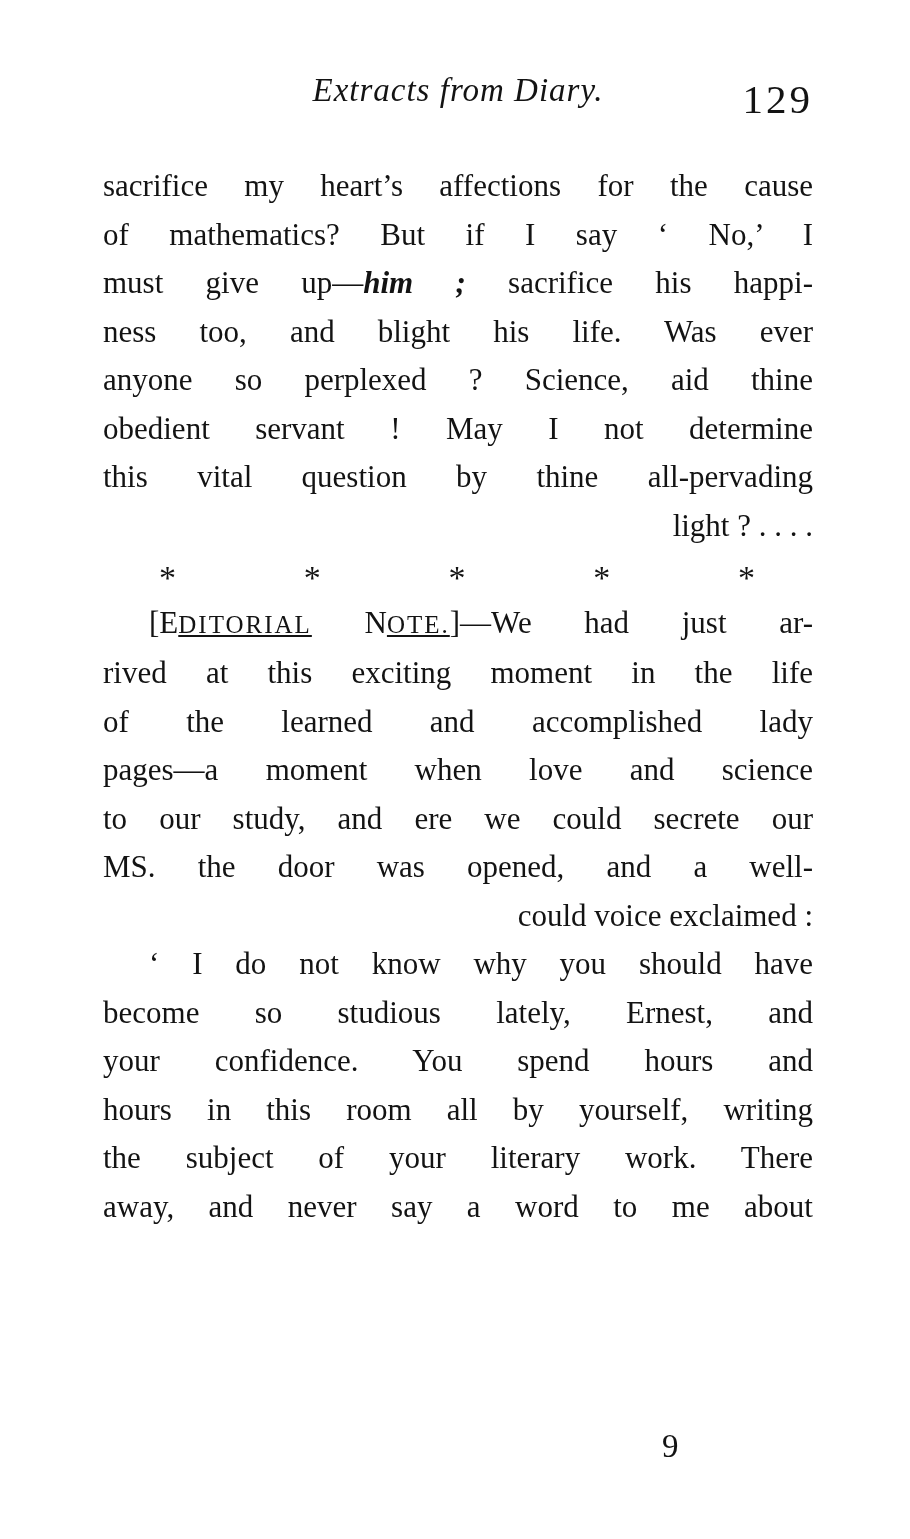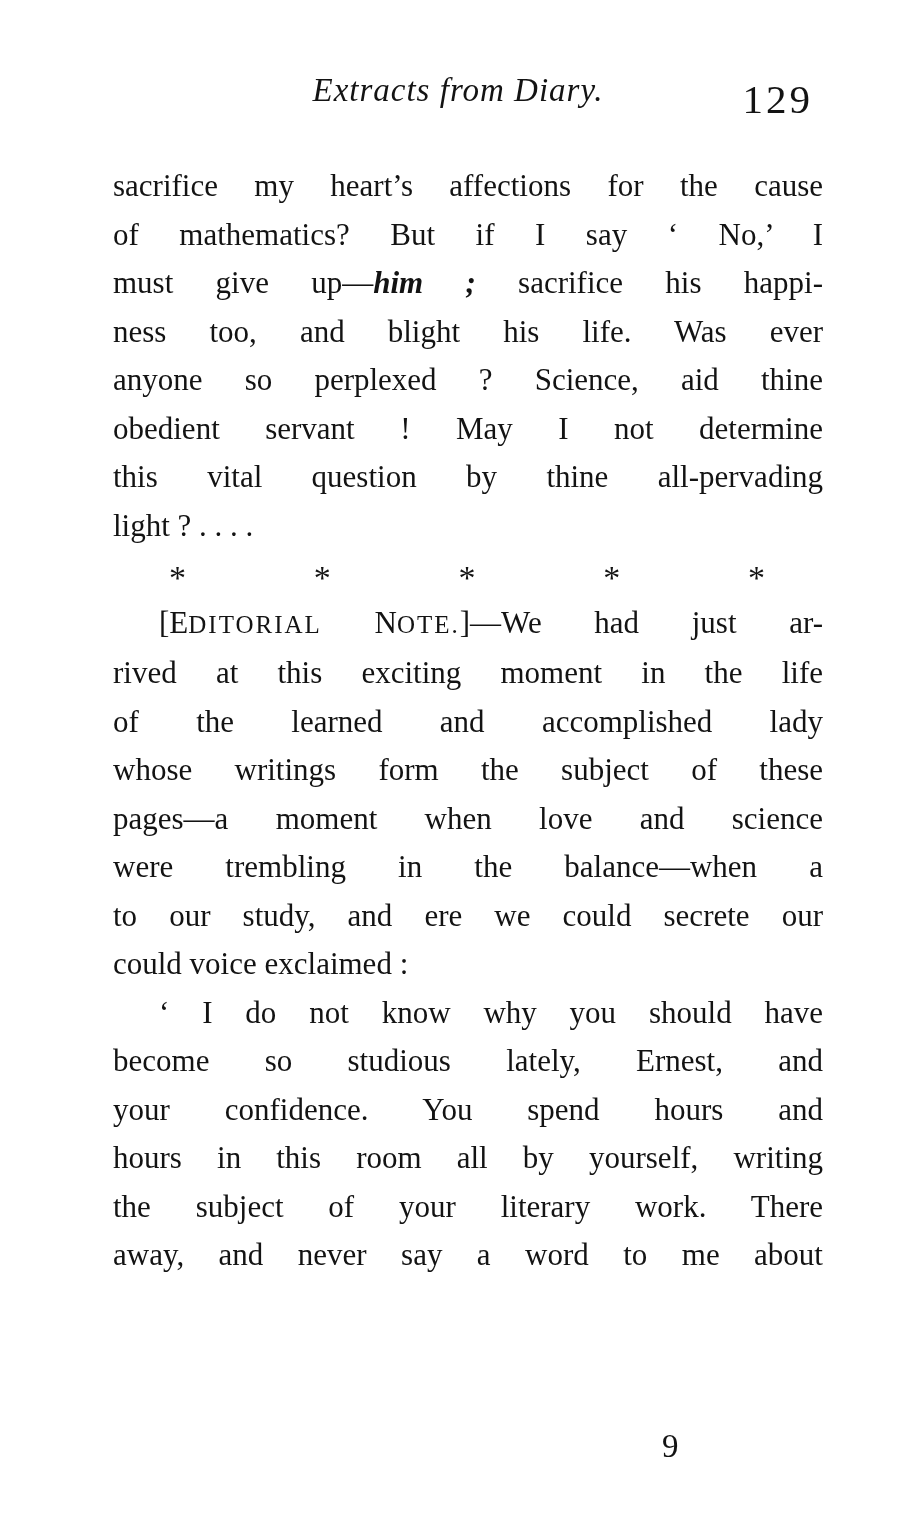--- a/index.html
+++ b/index.html
@@ -19,29 +19,29 @@
     font-style: italic; font-size: 33px; letter-spacing: 1px;
   }
   .page-number {
     position: absolute; right: 0; top: 3px;
     font-size: 41px; letter-spacing: 3px;
   }
 
   
   .text-column {
     position: absolute; left: 103px; top: 162px; width: 710px;
-    font-size: 31px; line-height: 48.5px; margin-left: 10px;
+    font-size: 31px; line-height: 48.5px;
   }
   .paragraph { margin: 0; padding: 0; }
-  .line { text-align: left; }
+  .line { text-align: right; }
   .line.justify { text-align: justify; text-align-last: justify; }
   .line.indent { text-indent: 46px; }
   .seg { font-style: normal; }
   .seg-italic { font-style: italic; font-weight: bold; }
-  .seg-sc { font-size: 25px; letter-spacing: 2px; }
+  .seg-sc { font-size: 25px; letter-spacing: 2px; text-decoration: underline; }
 
   
   .asterisk-row {
     display: flex; justify-content: space-between; align-items: center;
     height: 48.5px; padding: 0 58px 0 56px;
   }
   .asterisk { font-size: 34px; line-height: 1; transform: translateY(4px); }
 
   
   .signature {
@@ -76,24 +76,23 @@
       <span class="asterisk">*</span>
       <span class="asterisk">*</span>
       <span class="asterisk">*</span>
       <span class="asterisk">*</span>
     </div>
 
     <section class="paragraph">
         <div class="line justify indent"><span class="seg">[E</span><span class="seg-sc">DITORIAL</span><span class="seg"> N</span><span class="seg-sc">OTE.</span><span class="seg">]—We had just ar-</span></div>
         <div class="line justify"><span class="seg">rived at this exciting moment in the life</span></div>
         <div class="line justify"><span class="seg">of the learned and accomplished lady</span></div>
-        <div class="line justify"><span class="seg">whose writings form the subject of these</span></div>
         <div class="line justify"><span class="seg">pages—a moment when love and science</span></div>
-        <div class="line justify"><span class="seg">were trembling in the balance—when a</span></div>
         <div class="line justify"><span class="seg">to our study, and ere we could secrete our</span></div>
+        <div class="line justify"><span class="seg">MS. the door was opened, and a well-</span></div>
         <div class="line"><span class="seg">could voice exclaimed :</span></div>
       </section>
     <section class="paragraph">
         <div class="line justify indent"><span class="seg">‘ I do not know why you should have</span></div>
         <div class="line justify"><span class="seg">become so studious lately, Ernest, and</span></div>
         <div class="line justify"><span class="seg">your confidence.  You spend hours and</span></div>
         <div class="line justify"><span class="seg">hours in this room all by yourself, writing</span></div>
         <div class="line justify"><span class="seg">the subject of your literary work.  There</span></div>
         <div class="line justify"><span class="seg">away, and never say a word to me about</span></div>
       </section>

